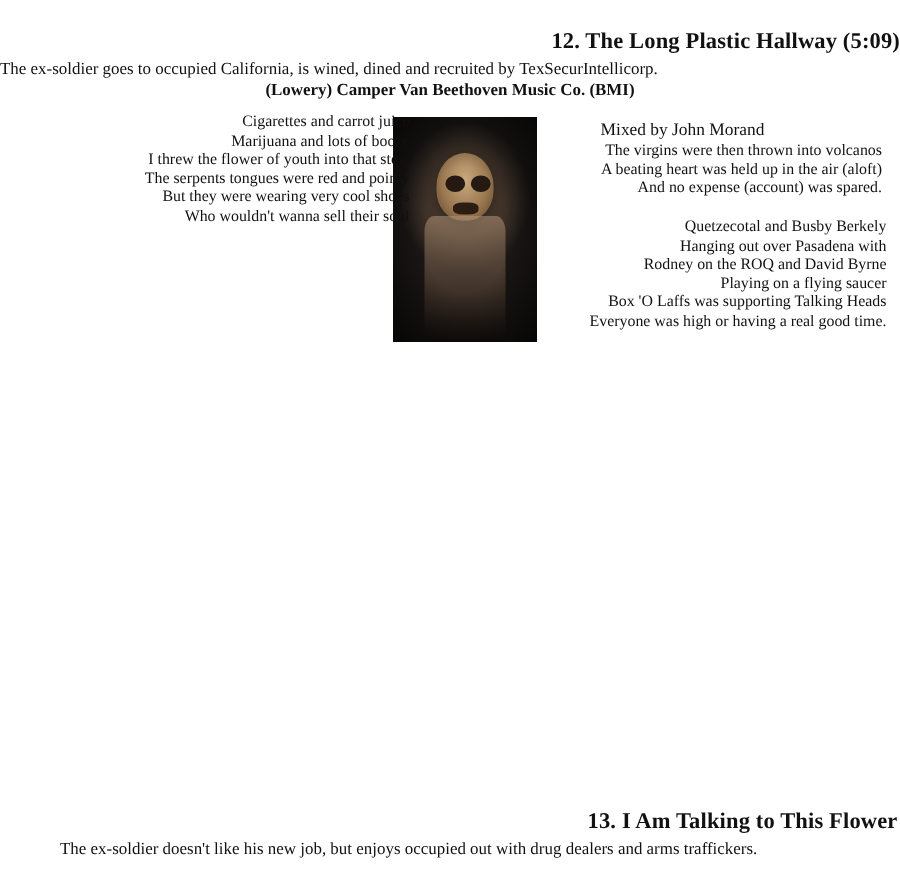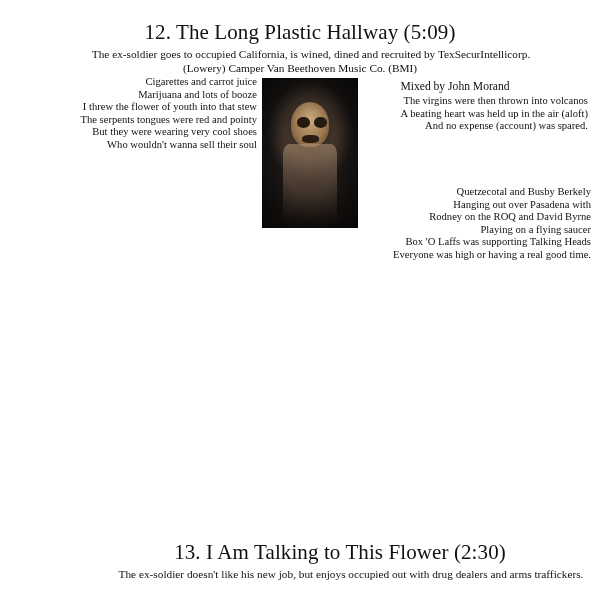--- a/index.html
+++ b/index.html
@@ -21,39 +21,39 @@
     box-sizing: border-box;
     padding: 0;
   }
 
   
   .track {
     position: relative;
     width: 600px;
   }
   .track-title {
-    text-align: center;
-    font-weight: normal;
-    font-size: 21px;
+    text-align: right;
+    font-weight: bold;
+    font-size: 15px;
     letter-spacing: 0.1px;
     margin: 0;
     padding: 0;
   }
   .track-desc {
-    text-align: center;
+    text-align: left;
     font-size: 11.3px;
     line-height: 14px;
     margin: 2px 0 0 0;
-    padding-left: 22px;
   }
   .track-credit {
     text-align: center;
     font-size: 11.3px;
     line-height: 14px;
     margin: 0;
+    font-weight: bold;
   }
   .mixed {
     text-align: center;
     font-size: 11.6px;
     margin: 0;
     font-family: Liberation Serif, serif;
   }
 
   
   .lyr {
@@ -141,33 +141,33 @@
 
     <div class="photo photo1" style="left:262px; top:78px; width:96px; height:150px;">
       <div class="p1-head"></div>
       <div class="p1-eye l"></div>
       <div class="p1-eye r"></div>
       <div class="p1-mouth"></div>
       <div class="p1-body"></div>
       <div class="p1-vign"></div>
     </div>
 
-    <div class="col-abs lyr right" style="left:12px; top:76px; width:245px;">Cigarettes and carrot juice
+    <div class="col-abs lyr right" style="left:28px; top:76px; width:245px;">Cigarettes and carrot juice
 Marijuana and lots of booze
 I threw the flower of youth into that stew
 The serpents tongues were red and pointy
 But they were wearing very cool shoes
 Who wouldn't wanna sell their soul</div>
 
 
     <div class="col-abs lyr right" style="left:360px; top:95px; width:228px;">The virgins were then thrown into volcanos
 A beating heart was held up in the air (aloft)
 And no expense (account) was spared.</div>
 
-    <div class="col-abs lyr right" style="left:363px; top:146px; width:228px;margin-top:40px;">Quetzecotal and Busby Berkely
+    <div class="col-abs lyr right" style="left:363px; top:146px; width:228px;">Quetzecotal and Busby Berkely
 Hanging out over Pasadena with
 Rodney on the ROQ and David Byrne
 Playing on a flying saucer
 Box 'O Laffs was supporting Talking Heads
 Everyone was high or having a real good time.</div>
   </div>
 
   <div class="track" style="height:322px;">
 
     <div style="position:absolute; left:0; top:272px; width:600px;margin-left:40px;">

